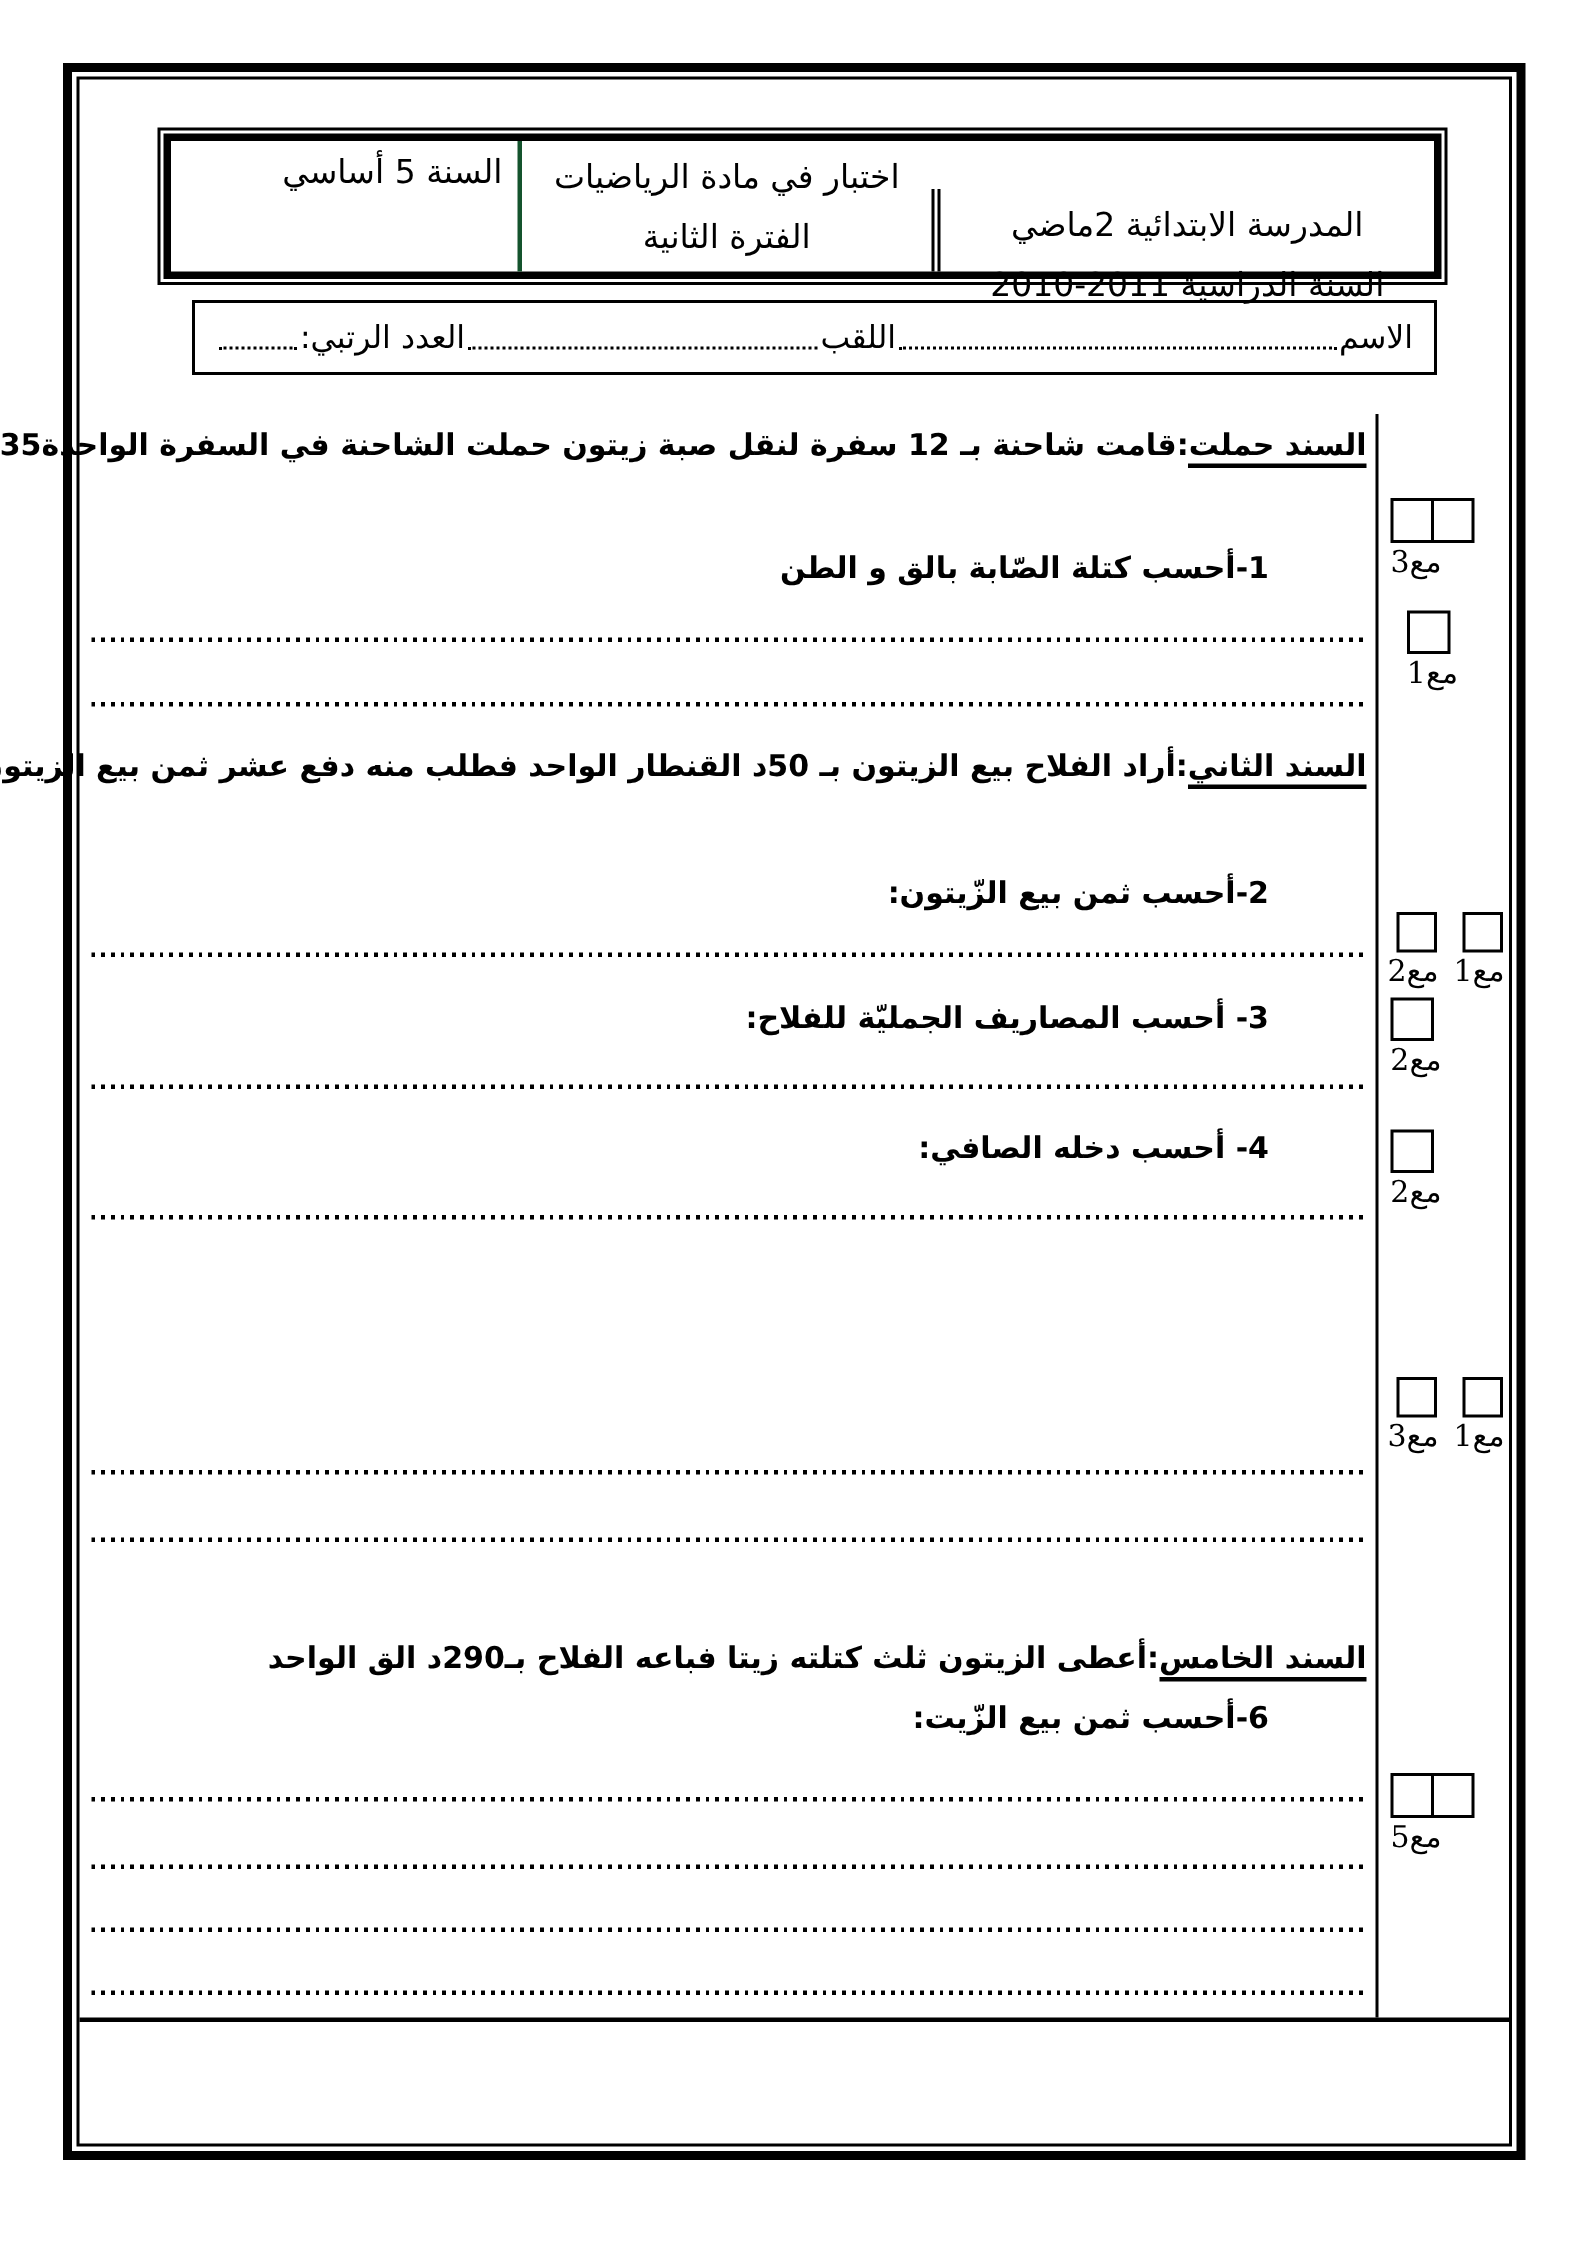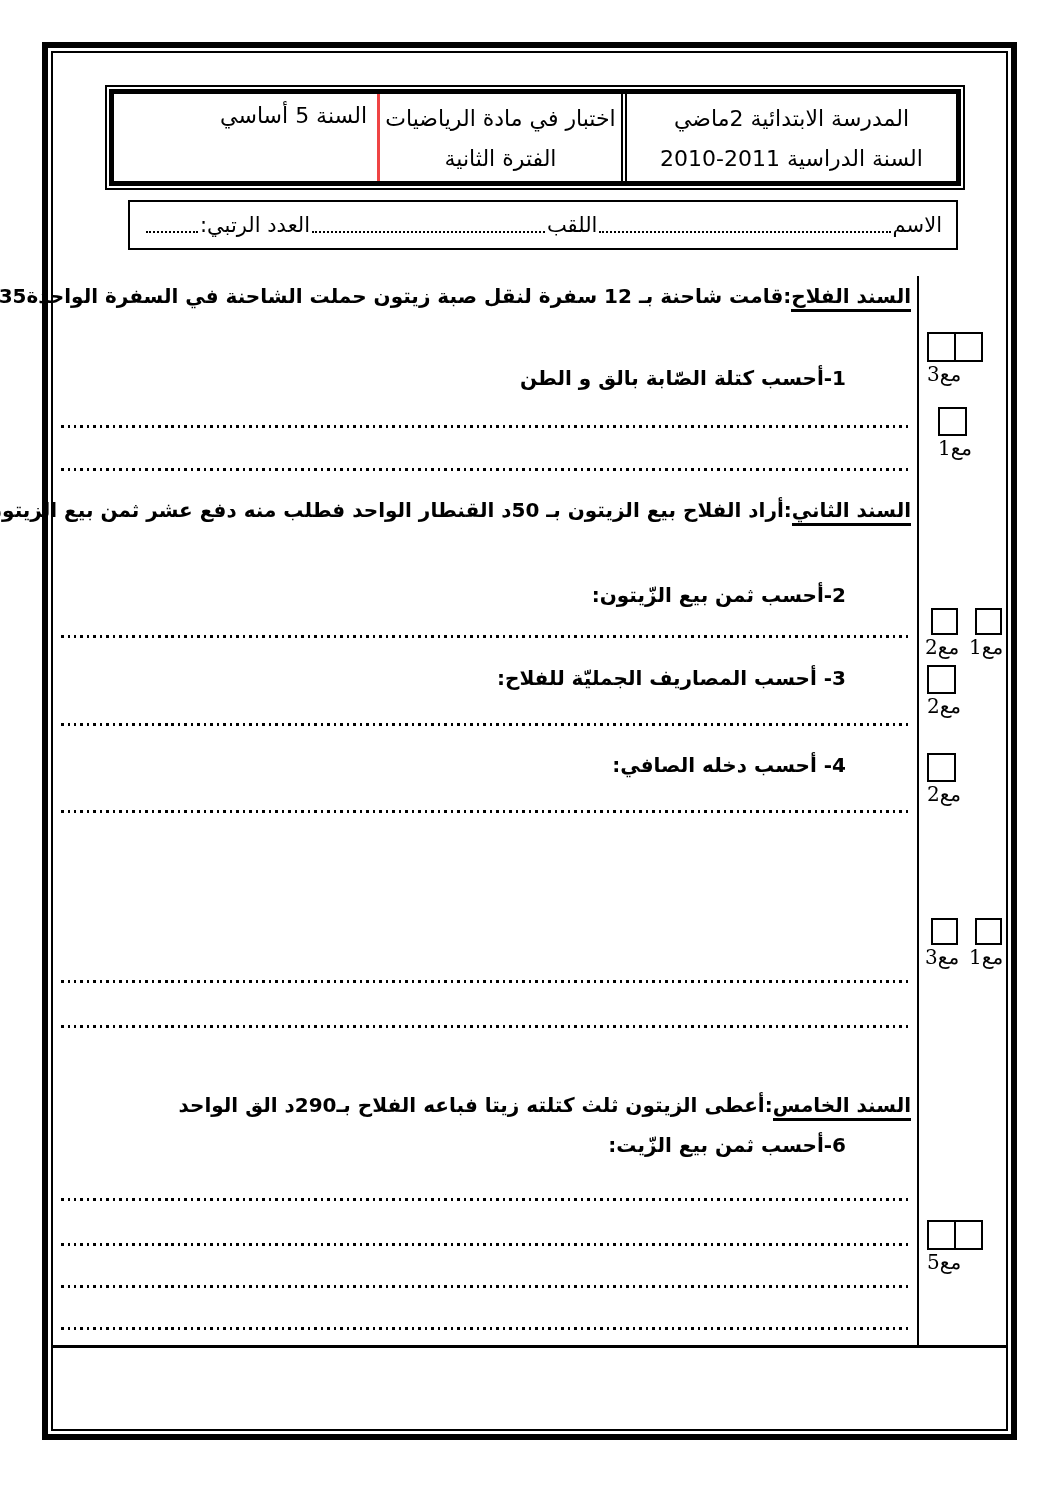--- a/index.html
+++ b/index.html
@@ -9,22 +9,22 @@
   .frame{position:absolute;left:42px;top:42px;width:975px;height:1398px;
          box-sizing:border-box;border:6px solid #000;padding:3px;}
   .frame-inner{position:relative;width:100%;height:100%;box-sizing:border-box;
                border:2px solid #000;}
   
   .htable{position:absolute;left:52px;top:32px;width:860px;height:105px;
           box-sizing:border-box;border:2px solid #000;padding:2px;}
   .htable-inner{box-sizing:border-box;border:5px solid #000;height:100%;
                 display:flex;direction:rtl;}
   .hcell{box-sizing:border-box;font-weight:normal;font-size:22px;line-height:40px;padding-top:5px;}
-  .hcell.school{width:335px;text-align:center;border-left:6px double #000;}
-  .hcell.exam{width:244px;text-align:center;border-left:3px solid #ef4444;}
+  .hcell.school{width:335px;text-align:center;border-left:6px double #000;margin-top:32px;}
+  .hcell.exam{width:276px;text-align:center;border-left:3px solid #14532d;}
   .hcell.grade{flex:1;text-align:right;padding-right:10px;line-height:34px;}
   
   .idbox{position:absolute;left:75px;top:147px;width:830px;height:50px;
          box-sizing:border-box;border:2px solid #000;display:flex;direction:rtl;
          align-items:center;padding:0 14px;font-size:21px;}
   .idlabel{white-space:nowrap;}
   .leader{border-bottom:2px dotted #000;height:13px;margin:0 2px;}
   .leader.l1{flex:1.25;}
   .leader.l2{flex:1;}
   .leader.l3{flex:0 0 52px;}
@@ -85,21 +85,21 @@
         <span class="idlabel">العدد الرتبي:</span>
         <span class="leader l3"></span>
       </div>
 
       <div class="bodywrap">
 
         <div class="content">
 
           <div class="line" style="top:13px">
             <div class="justline">
-              <span><span class="u">السند الفلاح</span><span>:قامت شاحنة بـ 12  سفرة لنقل صبة زيتون حملت الشاحنة في السفرة الواحدة</span></span>
+              <span><span class="u">السند حملت</span><span>:قامت شاحنة بـ 12  سفرة لنقل صبة زيتون حملت الشاحنة في السفرة الواحدة</span></span>
               <span>35 كيسا في</span>
             </div>
           </div>
           <div class="line q" style="top:95px">1-أحسب كتلة الصّابة بالق و الطن</div>
           <div class="dots" style="top:163px"></div>
           <div class="dots" style="top:206px"></div>
 
           <div class="line" style="top:227px">
             <div><span class="u">السند الثاني</span><span>:أراد الفلاح بيع الزيتون بـ 50د القنطار الواحد فطلب منه دفع عشر ثمن بيع الزيتون كمصاريف</span></div>
           </div>
@@ -164,21 +164,21 @@
             <div class="pcell">
               <div class="sbox"></div>
               <div class="mlabel">مع3</div>
             </div>
             <div class="pcell">
               <div class="sbox"></div>
               <div class="mlabel">مع1</div>
             </div>
           </div>
 
-          <div class="mark" style="top:958px;left:10px;width:56px;">
+          <div class="mark" style="top:920px;left:10px;width:56px;">
             <div class="dbox">
                 <div class="half"></div>
                 <div class="half"></div>
               </div>
             <div class="mlabel">مع5</div>
           </div>
         </div>
       </div>
 
       <div class="footer"></div>

